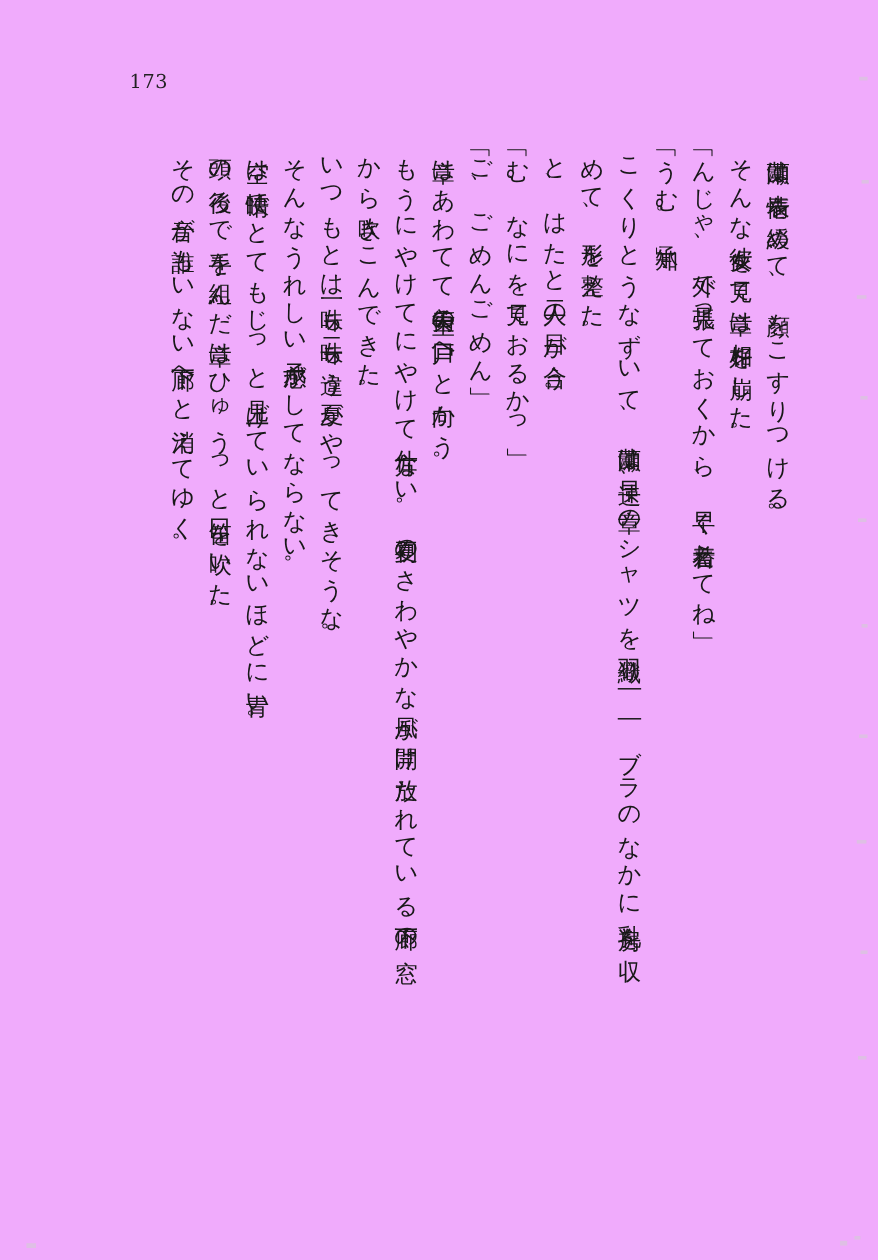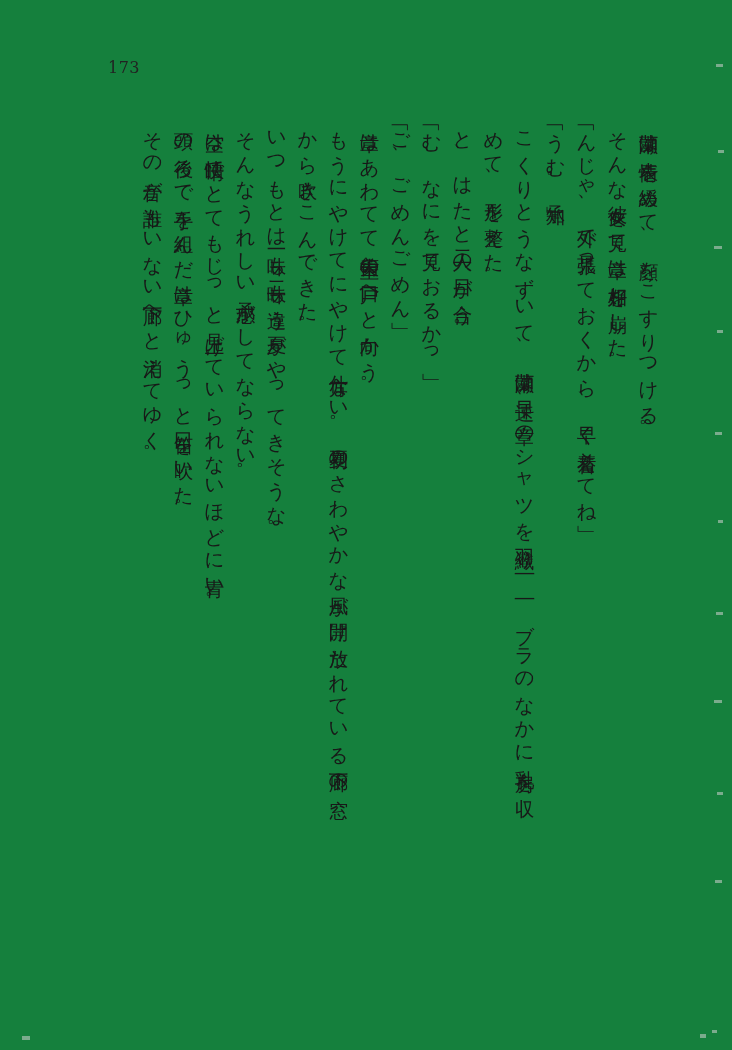--- a/index.html
+++ b/index.html
@@ -12,21 +12,21 @@
     height: 1050px;
     position: relative;
     font-family: "DejaVu Serif", "Liberation Serif", serif;
     color: #1a1a1a;
     overflow: hidden;
   }
 
   .page {
     position: absolute;
     inset: 0;
-    background: #15803d;
+    background: #f0abfc;
   }
 
   
   .speck {
     position: absolute;
     background: #cfcfcf;
     opacity: .55;
   }
 
   .page-number {

